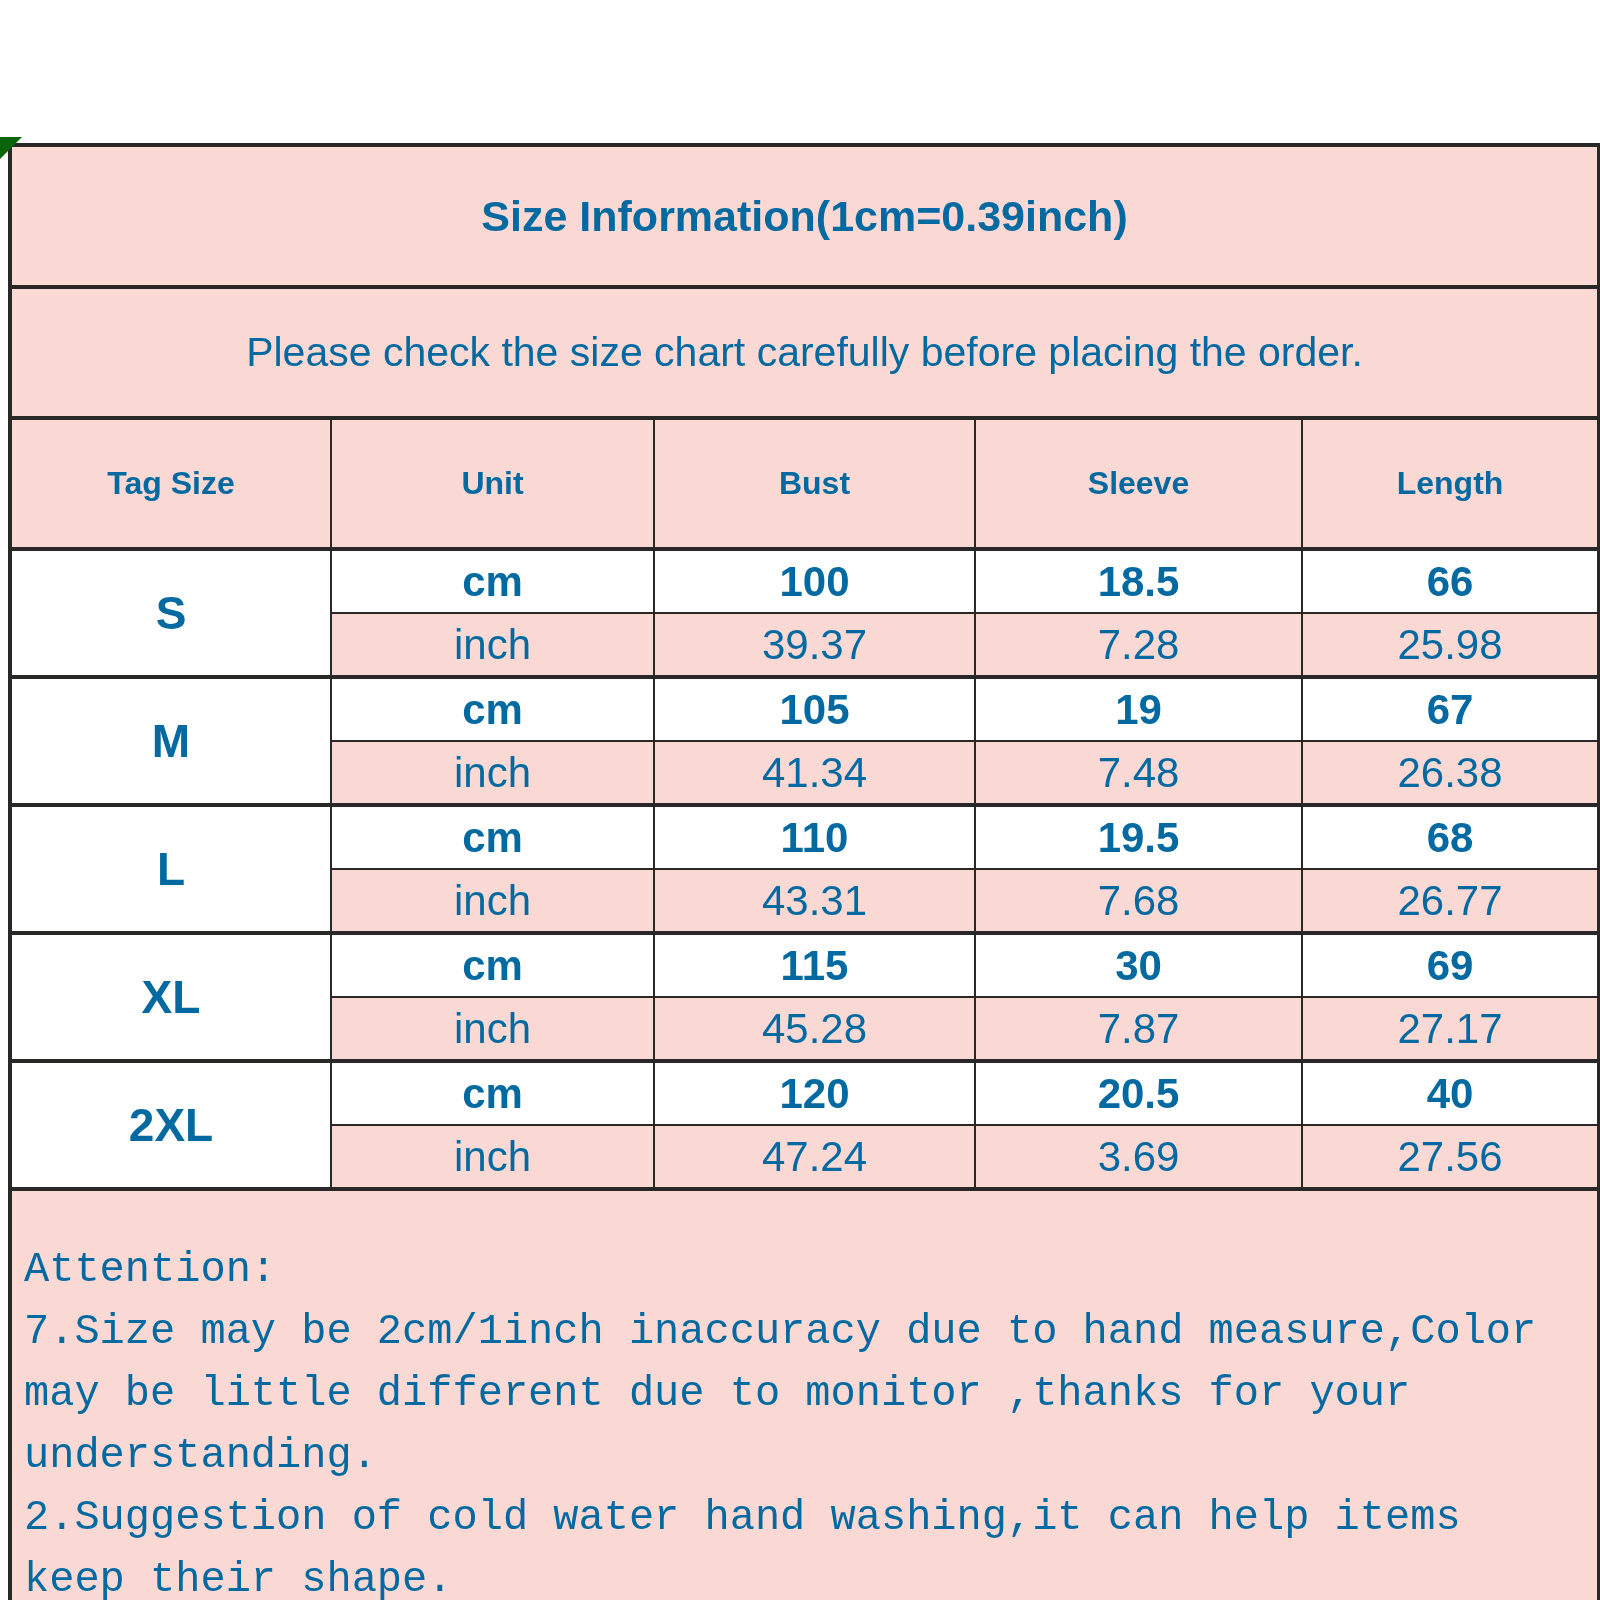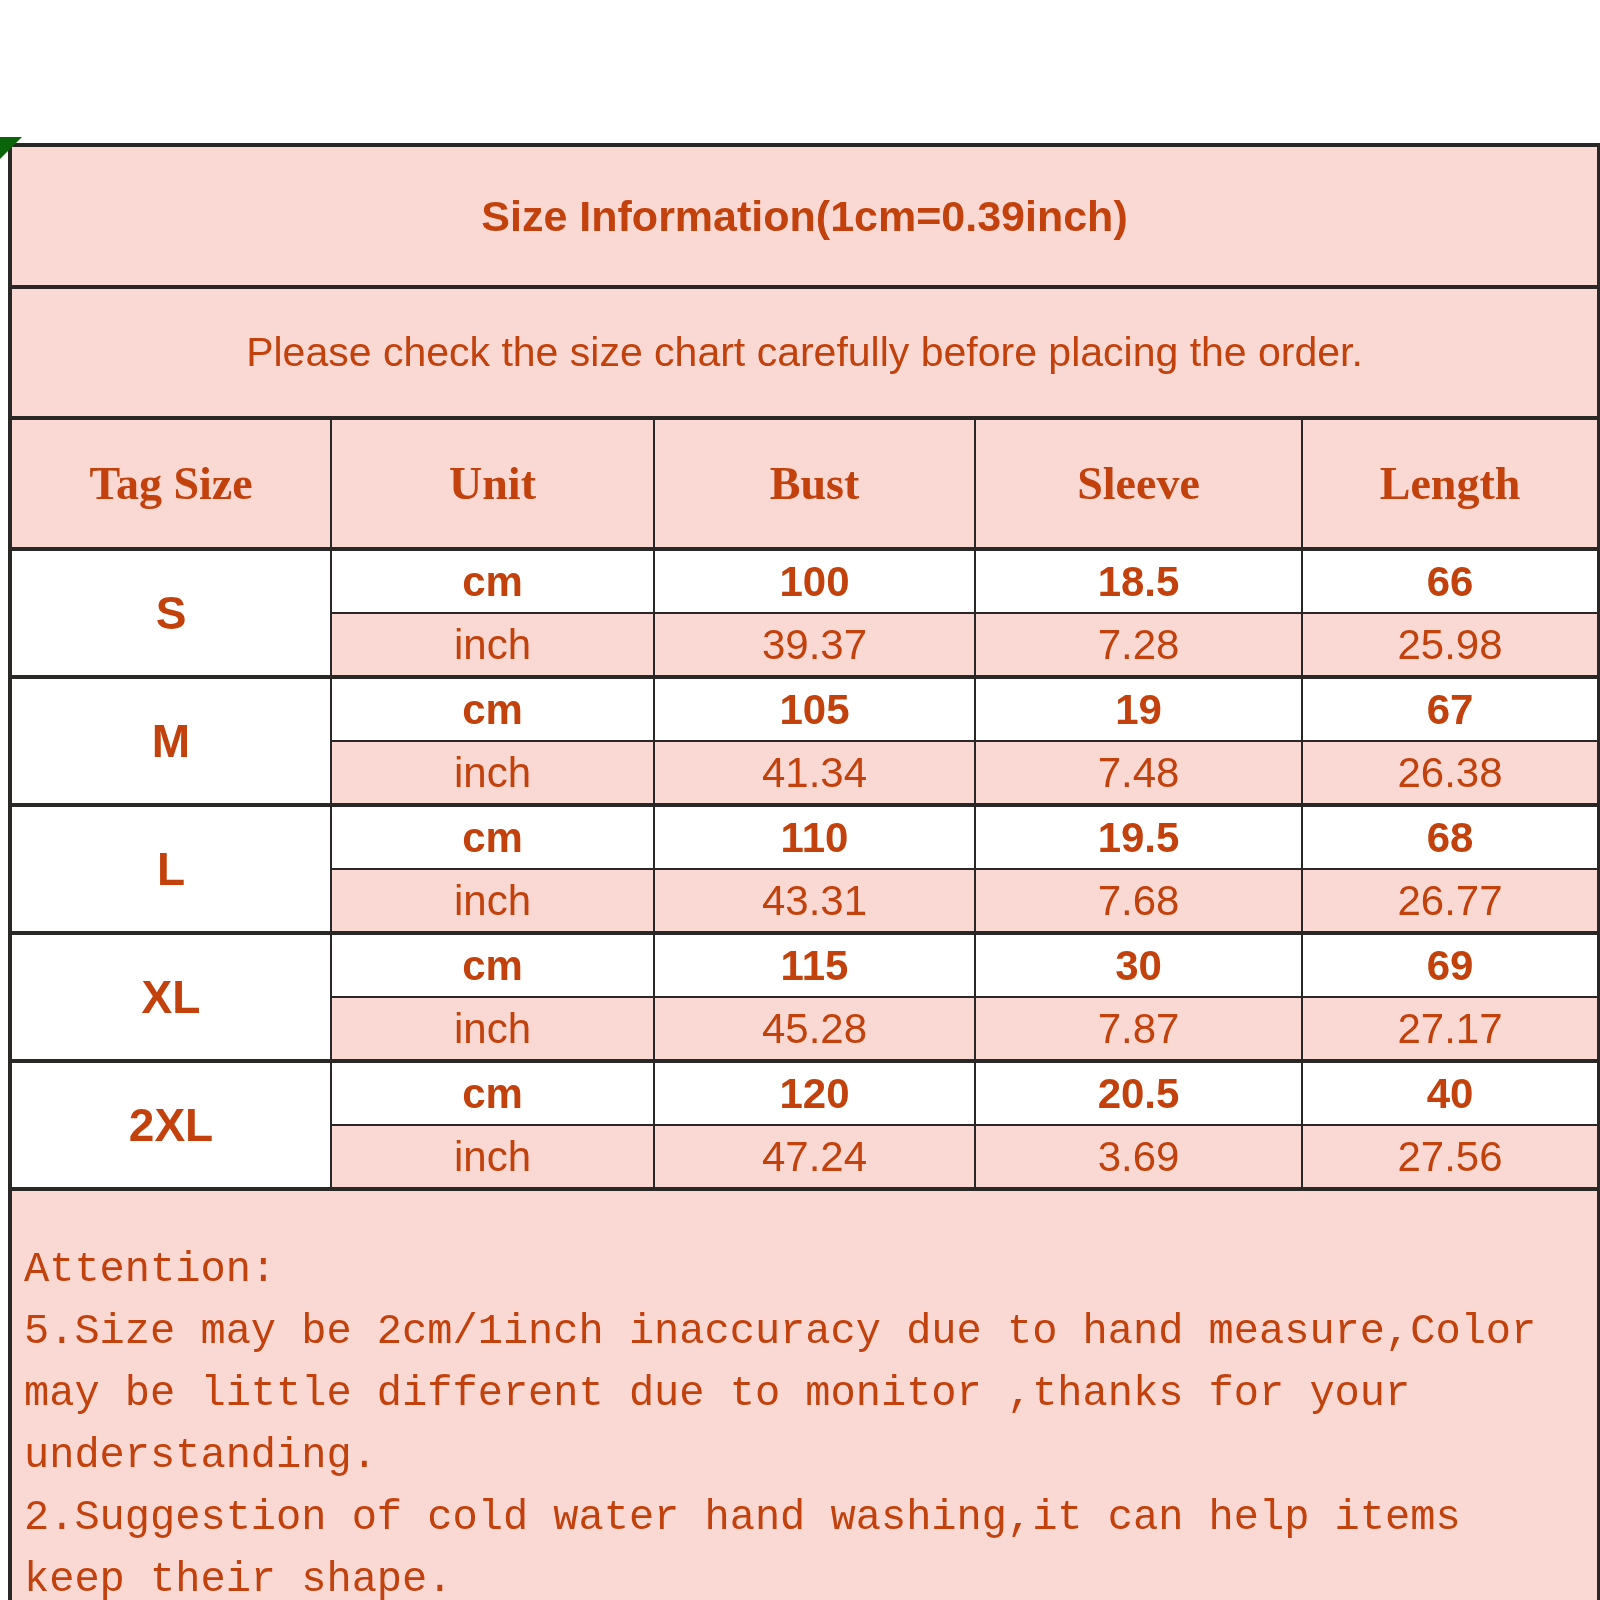--- a/index.html
+++ b/index.html
@@ -6,21 +6,21 @@
     margin: 0;
     padding: 0;
     background: #ffffff;
   }
   .page {
     position: relative;
     width: 1600px;
     height: 1600px;
     background: var(--white, #ffffff);
     font-family: "Liberation Sans", sans-serif;
-    color: #c2410c;
+    color: #0369a1;
     overflow: hidden;
   }
   .corner-triangle {
     position: absolute;
     left: 0px;
     top: 137px;
     width: 0;
     height: 0;
     border-top: 22px solid var(--corner_green, #0a640a);
     border-right: 22px solid transparent;
@@ -52,23 +52,22 @@
     border-bottom-width: 4px;
   }
   .subtitle-row td {
     height: 127px;
     font-size: 41px;
     border-bottom-width: 4px;
   }
   .header-row td {
     height: 127px;
     font-weight: bold;
-    font-size: 46px;
+    font-size: 32px;
     border-bottom-width: 4px;
-    font-family: Liberation Serif, serif;
   }
   .cm-row td, .inch-row td { height: 61px; }
   .group-start td { border-top-width: 4px; font-weight: bold; }
   td.tag {
     font-weight: bold;
     font-size: 46px;
     background: var(--white, #ffffff);
   }
   .attention-row td {
     height: 293px;
@@ -178,19 +177,19 @@
       <tr class="inch-row">
         <td class="pink">inch</td>
         <td class="pink">47.24</td>
         <td class="pink">3.69</td>
         <td class="pink">27.56</td>
       </tr>
 
       <tr class="attention-row">
         <td colspan="5" class="pink">
           <div class="att-line">Attention:</div>
-          <div class="att-line">5.Size may be 2cm/1inch inaccuracy due to hand measure,Color may be little different due to monitor ,thanks for your understanding.</div>
+          <div class="att-line">7.Size may be 2cm/1inch inaccuracy due to hand measure,Color may be little different due to monitor ,thanks for your understanding.</div>
           <div class="att-line">2.Suggestion of cold water hand washing,it can help items keep their shape.</div>
         </td>
       </tr>
     </tbody>
   </table>
 </div>
 
 </body></html>

